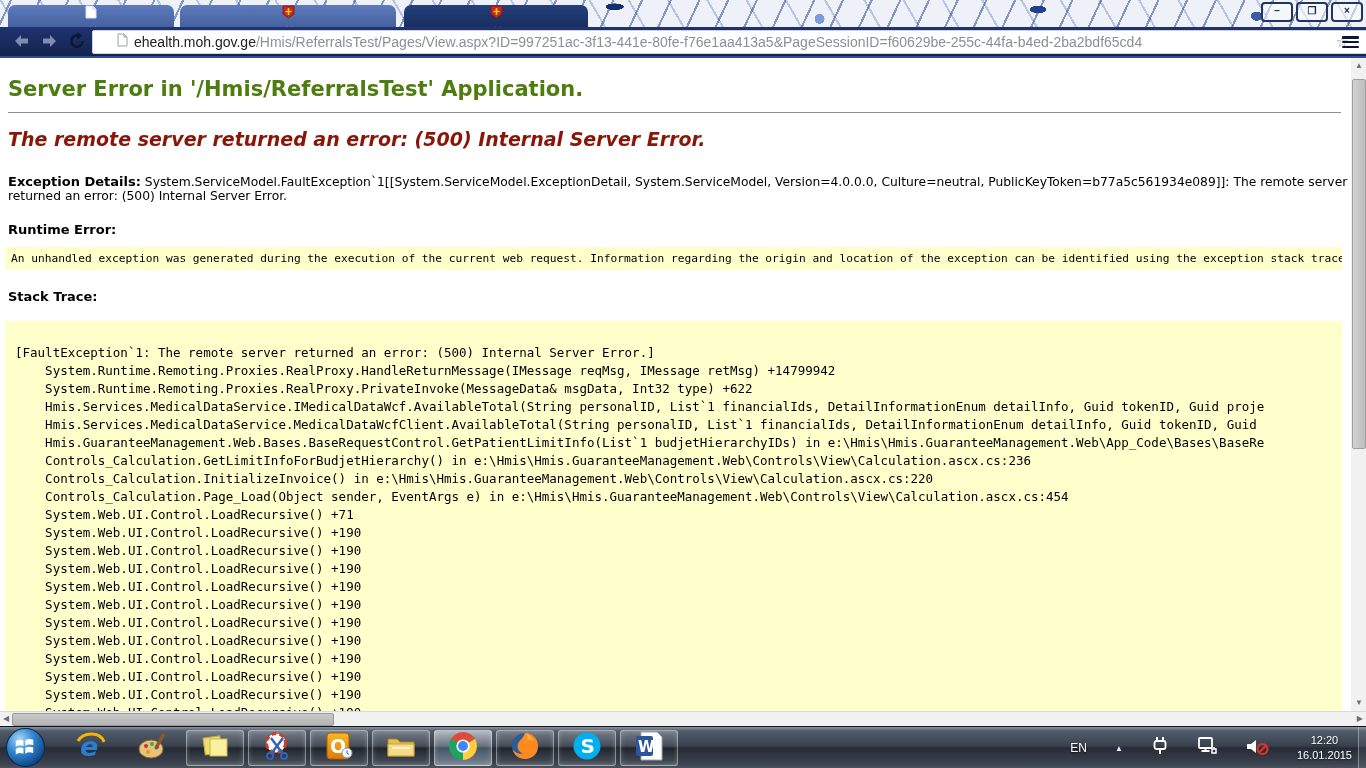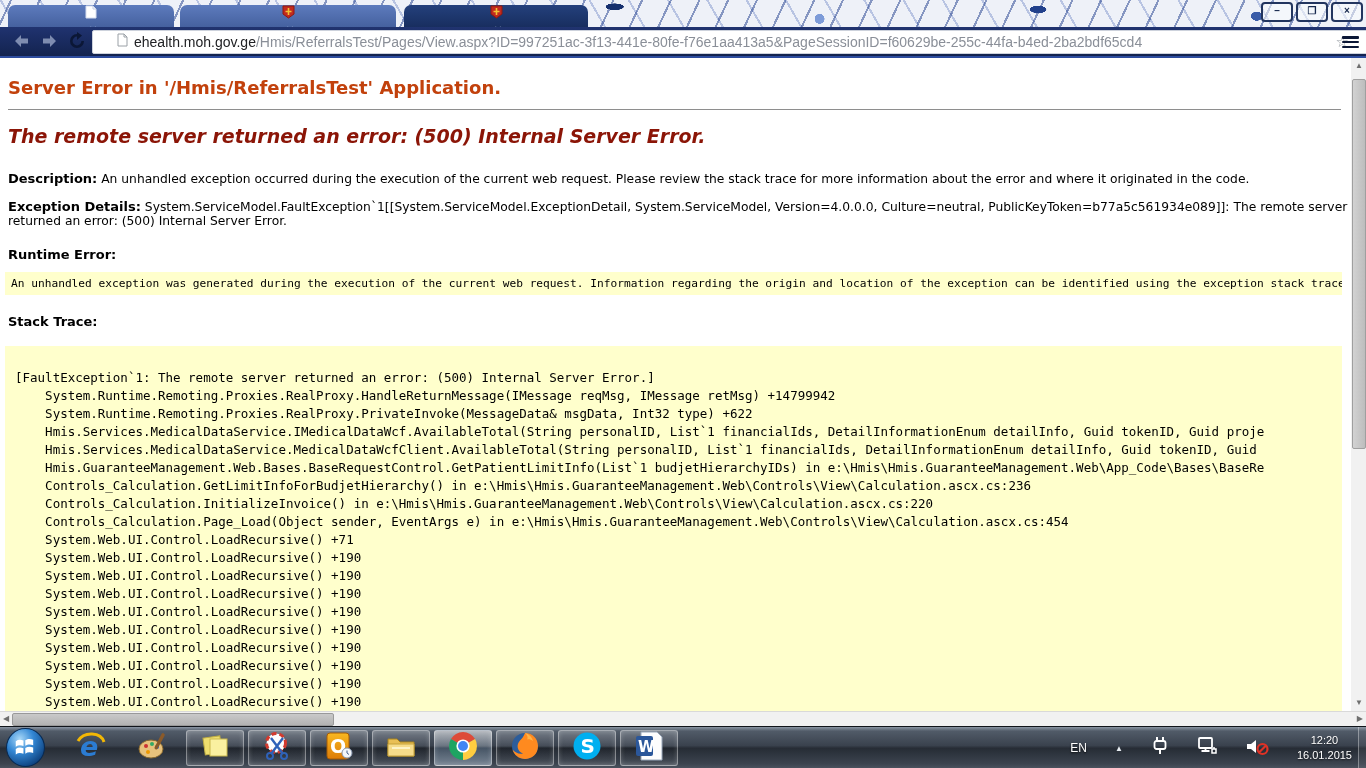--- a/index.html
+++ b/index.html
@@ -35,21 +35,21 @@
   .omni-url{font-size:14px;white-space:nowrap;overflow:hidden;flex:1;color:#202124;}
   .omni-url .path{color:#8a8f98;}
   .menu-btn{position:absolute;right:7px;top:9px;width:17px;height:12px;display:flex;
     flex-direction:column;justify-content:space-between;}
   .menu-btn i{display:block;height:2.5px;background:#0b1736;border-radius:1px;}
 
   
   .page{position:absolute;top:58px;left:0;width:1351px;height:653px;background:#fff;
     overflow:hidden;font-family:"DejaVu Sans","Liberation Sans",sans-serif;color:#000;}
   .page-inner{padding:6px 0 0 8px;}
-  .e-h1{margin:13px 0 0;font-size:18px;font-weight:bold;color:#c2410c;}
+  .e-h1{margin:13px 0 0;font-size:21px;font-weight:bold;color:#4d7c0f;}
   .e-hr{margin:11px 10px 0 0;border:none;border-top:1px solid #8e8e8e;}
   .e-h2{margin:15px 0 0;font-size:19px;font-weight:bold;font-style:italic;color:#8b1507;}
   .meta{margin:24px 0 0;font-size:12.3px;}
   .meta+.meta{margin-top:13px;}
   .meta b{font-size:13px;}
   .lbl{margin:19px 0 0;font-size:13px;font-weight:bold;}
   .ybox1{margin:10px 9px 0 -3px;background:#ffffcc;padding:5px 6px;
     font-family:"DejaVu Sans Mono","Liberation Mono",monospace;font-size:11.2px;
     white-space:nowrap;overflow:hidden;}
   .ybox2{margin:17px 9px 0 -3px;background:#ffffcc;padding:23px 0 260px 10px;min-height:420px;}
@@ -162,21 +162,20 @@
         <i></i>
         <i></i>
       </span>
   </div>
 
   <div class="page">
     <div class="page-inner">
       <div class="e-h1">Server Error in '/Hmis/ReferralsTest' Application.</div>
       <hr class="e-hr">
       <div class="e-h2">The remote server returned an error: (500) Internal Server Error.</div>
-      <p class="meta"><b>Description:</b><span> An unhandled exception occurred during the execution of the current web request. Please review the stack trace for more information about the error and where it originated in the code.</span></p>
       <p class="meta"><b>Exception Details:</b><span> System.ServiceModel.FaultException`1[[System.ServiceModel.ExceptionDetail, System.ServiceModel, Version=4.0.0.0, Culture=neutral, PublicKeyToken=b77a5c561934e089]]: The remote server returned an error: (500) Internal Server Error.</span></p>
       <div class="lbl">Runtime Error:</div>
       <div class="ybox1">An unhandled exception was generated during the execution of the current web request. Information regarding the origin and location of the exception can be identified using the exception stack trace below.</div>
       <div class="lbl">Stack Trace:</div>
       <div class="ybox2">
           <pre>[FaultException`1: The remote server returned an error: (500) Internal Server Error.]
     System.Runtime.Remoting.Proxies.RealProxy.HandleReturnMessage(IMessage reqMsg, IMessage retMsg) +14799942
     System.Runtime.Remoting.Proxies.RealProxy.PrivateInvoke(MessageData&amp; msgData, Int32 type) +622
     Hmis.Services.MedicalDataService.IMedicalDataWcf.AvailableTotal(String personalID, List`1 financialIds, DetailInformationEnum detailInfo, Guid tokenID, Guid proje
     Hmis.Services.MedicalDataService.MedicalDataWcfClient.AvailableTotal(String personalID, List`1 financialIds, DetailInformationEnum detailInfo, Guid tokenID, Guid

